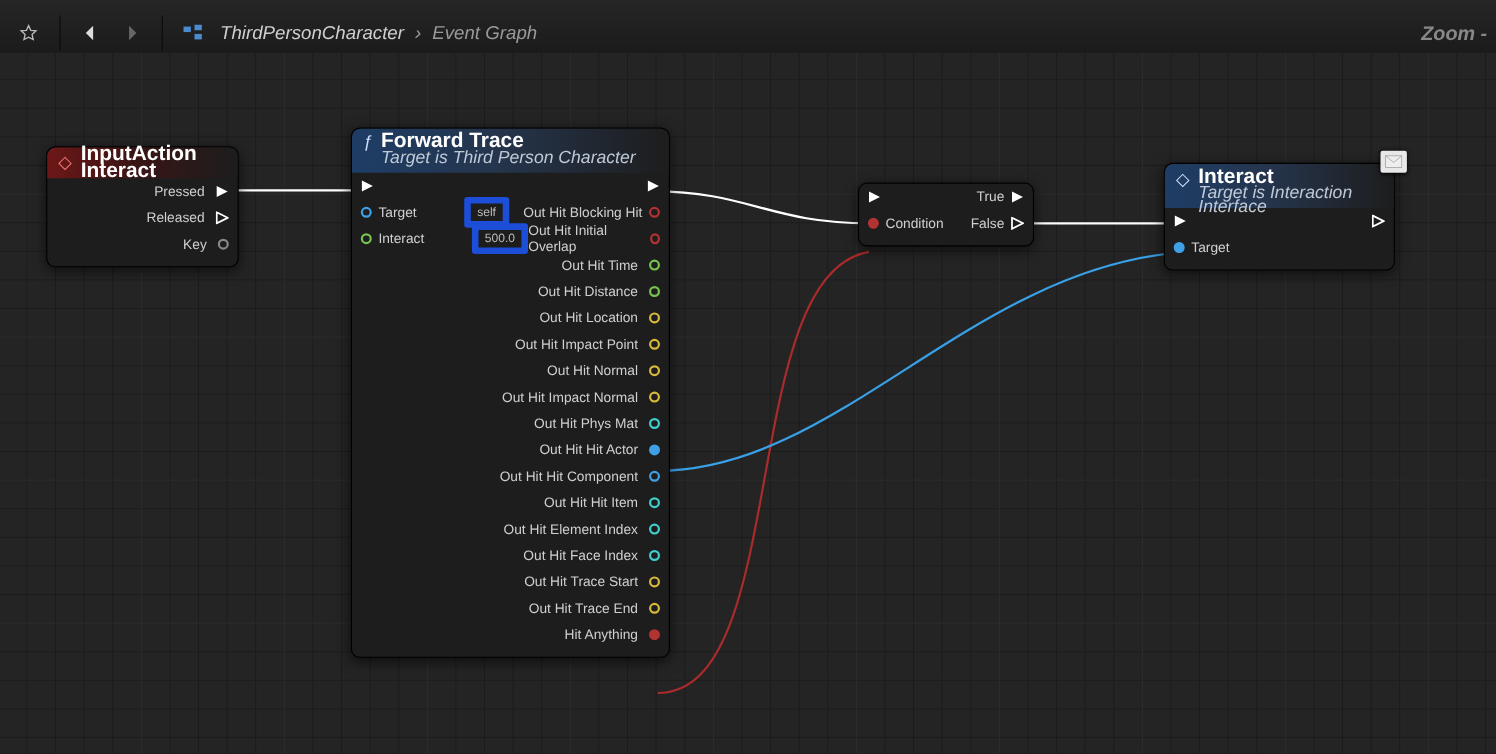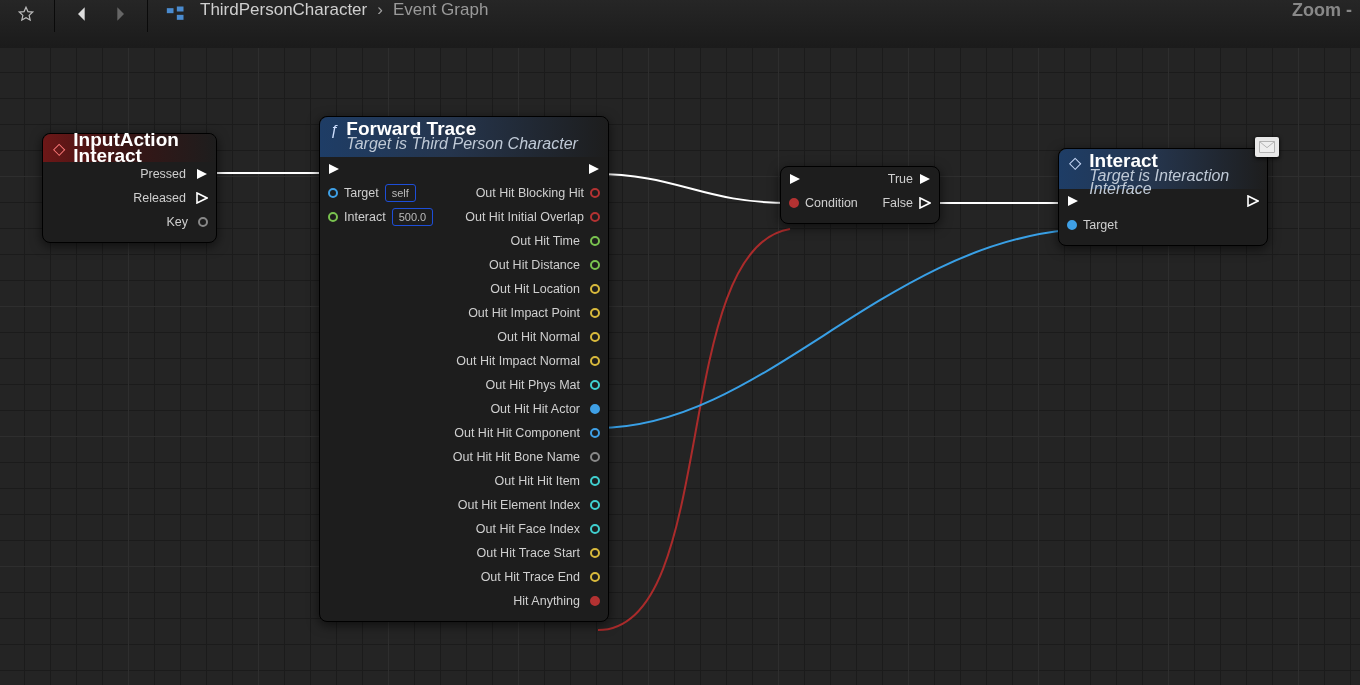--- a/index.html
+++ b/index.html
@@ -1,22 +1,22 @@
 <!DOCTYPE html>
 <html><head>
 <meta charset="utf-8">
 <style>
   * { box-sizing: border-box; margin: 0; padding: 0; font-family: "Segoe UI", Arial, sans-serif; }
   body { width: 1360px; height: 685px; background: #1a1a1a; color: #a0a0a0; overflow: hidden; position: relative; }
 
   
   .toolbar { position:absolute; left:0; top:0; right:0; height:61px;
-             display:flex; padding:0 8px;
+             display:flex; align-items:center; padding:0 8px;
              background: linear-gradient(#262626,#181818);
-             border-bottom:1px solid #0a0a0a; }
+             border-bottom:1px solid #0a0a0a;font-style:italic; }
   .toolbar .sep { width:1px; height:32px; background:#0a0a0a; margin:0 10px; }
   .tool-btn     { width:28px; height:28px; margin:0 4px; display:flex; align-items:center;
                   justify-content:center; border-radius:2px; cursor:pointer; }
   .crumb        { font-size:17px; color:#a0a0a0; margin:0 6px; }
   .crumb.strong { color:#cfcfcf; }
   .crumb.dim    { color:#9a9a9a; }
   .chev         { font-size:17px; color:#a0a0a0; margin:0 4px; }
   .zoom         { margin-left:auto; font-size:18px; color:#888; font-weight:600; }
 
   
@@ -45,21 +45,21 @@
   .node-head .head-txt { display:flex; flex-direction:column; }
 
   .row { display:flex; align-items:center; height:24px; font-size:12.5px; color:#cfcfcf; }
   .row.in   { justify-content:flex-start; padding-left:8px; gap:6px; }
   .row.out  { justify-content:flex-end;   padding-right:8px; gap:10px; }
   .row-pair { display:flex; justify-content:space-between; align-items:center;
               height:24px; padding:0 8px; font-size:12.5px; color:#cfcfcf; }
   .row-pair .cell { display:flex; align-items:center; gap:6px; }
 
   .pill { display:inline-block; padding:0 6px; font-size:11px; color:#bbb;
-          border:1px solid #1d4ed8; border-radius:3px; line-height:16px; }
+          border:6px solid #1d4ed8; border-radius:3px; line-height:16px;margin-left:37px; }
 
   
   .pin      { display:inline-block; vertical-align:middle; }
   .exec     { width:12px; height:12px; }
   .exec svg polygon { fill:#fff; }
   .exec.open svg polygon { fill:none; stroke:#fff; stroke-width:1.6; }
   .dot      { width:10px; height:10px; border-radius:50%; border:2px solid; background:transparent; }
   .dot.fill { background:currentColor; border-color:currentColor; }
   .c-red    { color:#b33232; }
   .c-green  { color:#79c24f; }
@@ -232,24 +232,20 @@
         </div>
         <div class="row out">
           <span>Out Hit Hit Actor</span>
           <span class="pin dot c-blue fill"></span>
         </div>
         <div class="row out">
           <span>Out Hit Hit Component</span>
           <span class="pin dot c-blue"></span>
         </div>
         <div class="row out">
-          <span>Out Hit Hit Bone Name</span>
-          <span class="pin dot c-grey"></span>
-        </div>
-        <div class="row out">
           <span>Out Hit Hit Item</span>
           <span class="pin dot c-cyan"></span>
         </div>
         <div class="row out">
           <span>Out Hit Element Index</span>
           <span class="pin dot c-cyan"></span>
         </div>
         <div class="row out">
           <span>Out Hit Face Index</span>
           <span class="pin dot c-cyan"></span>

